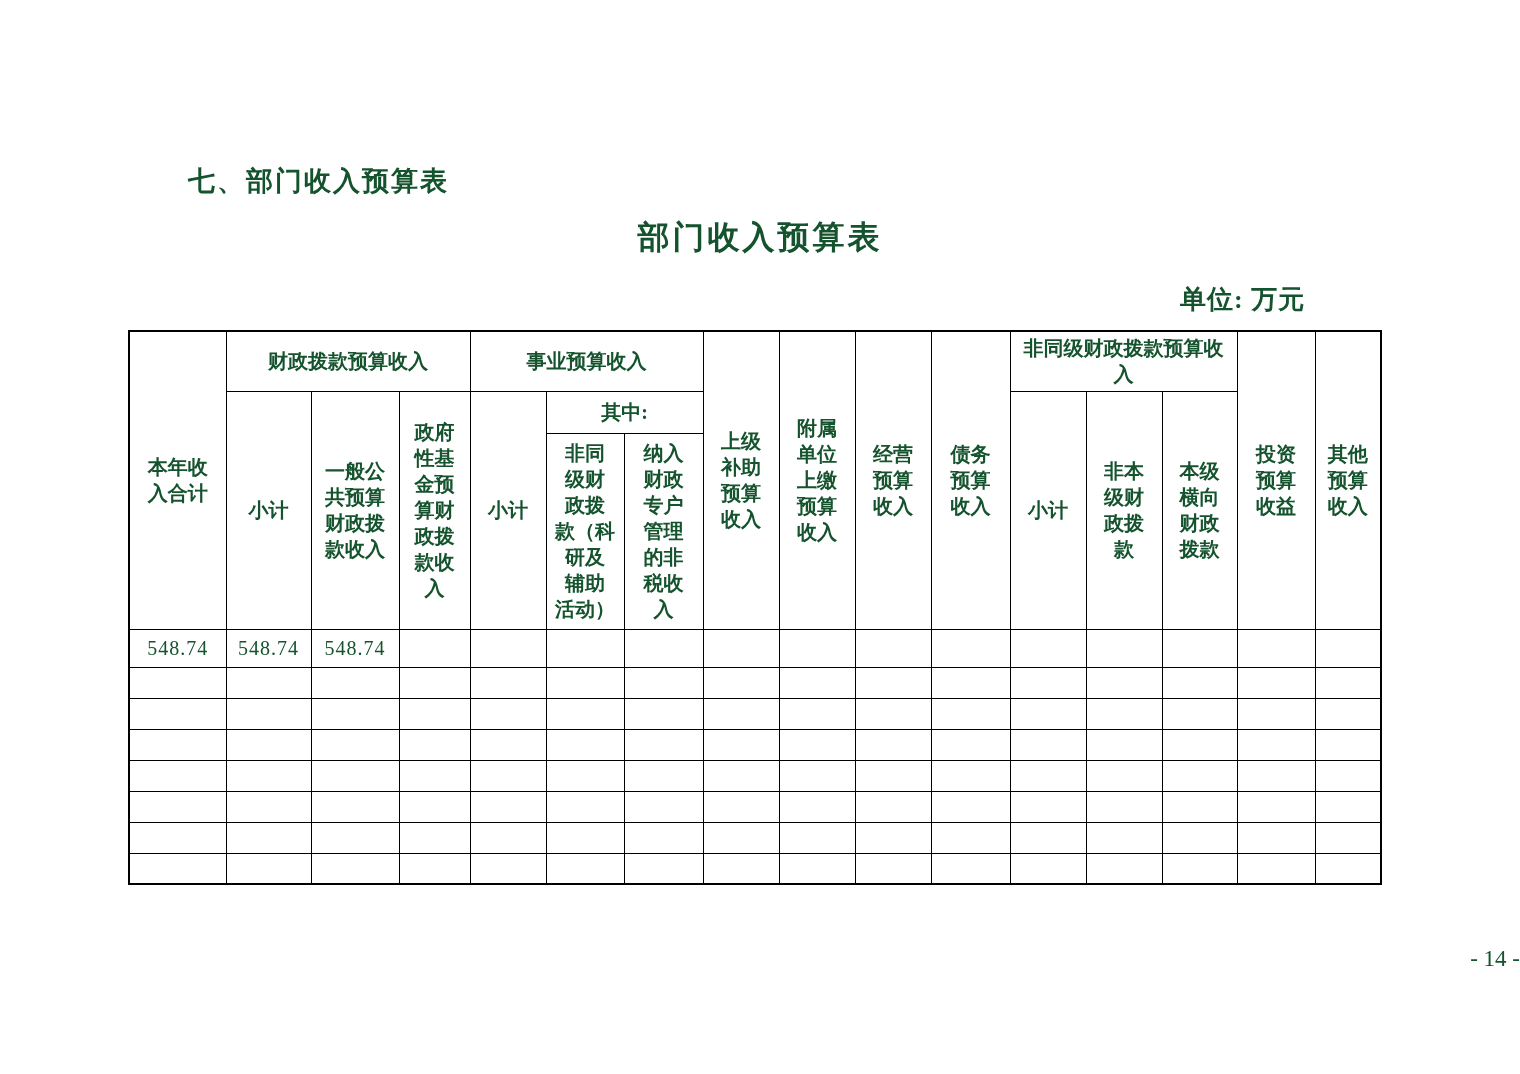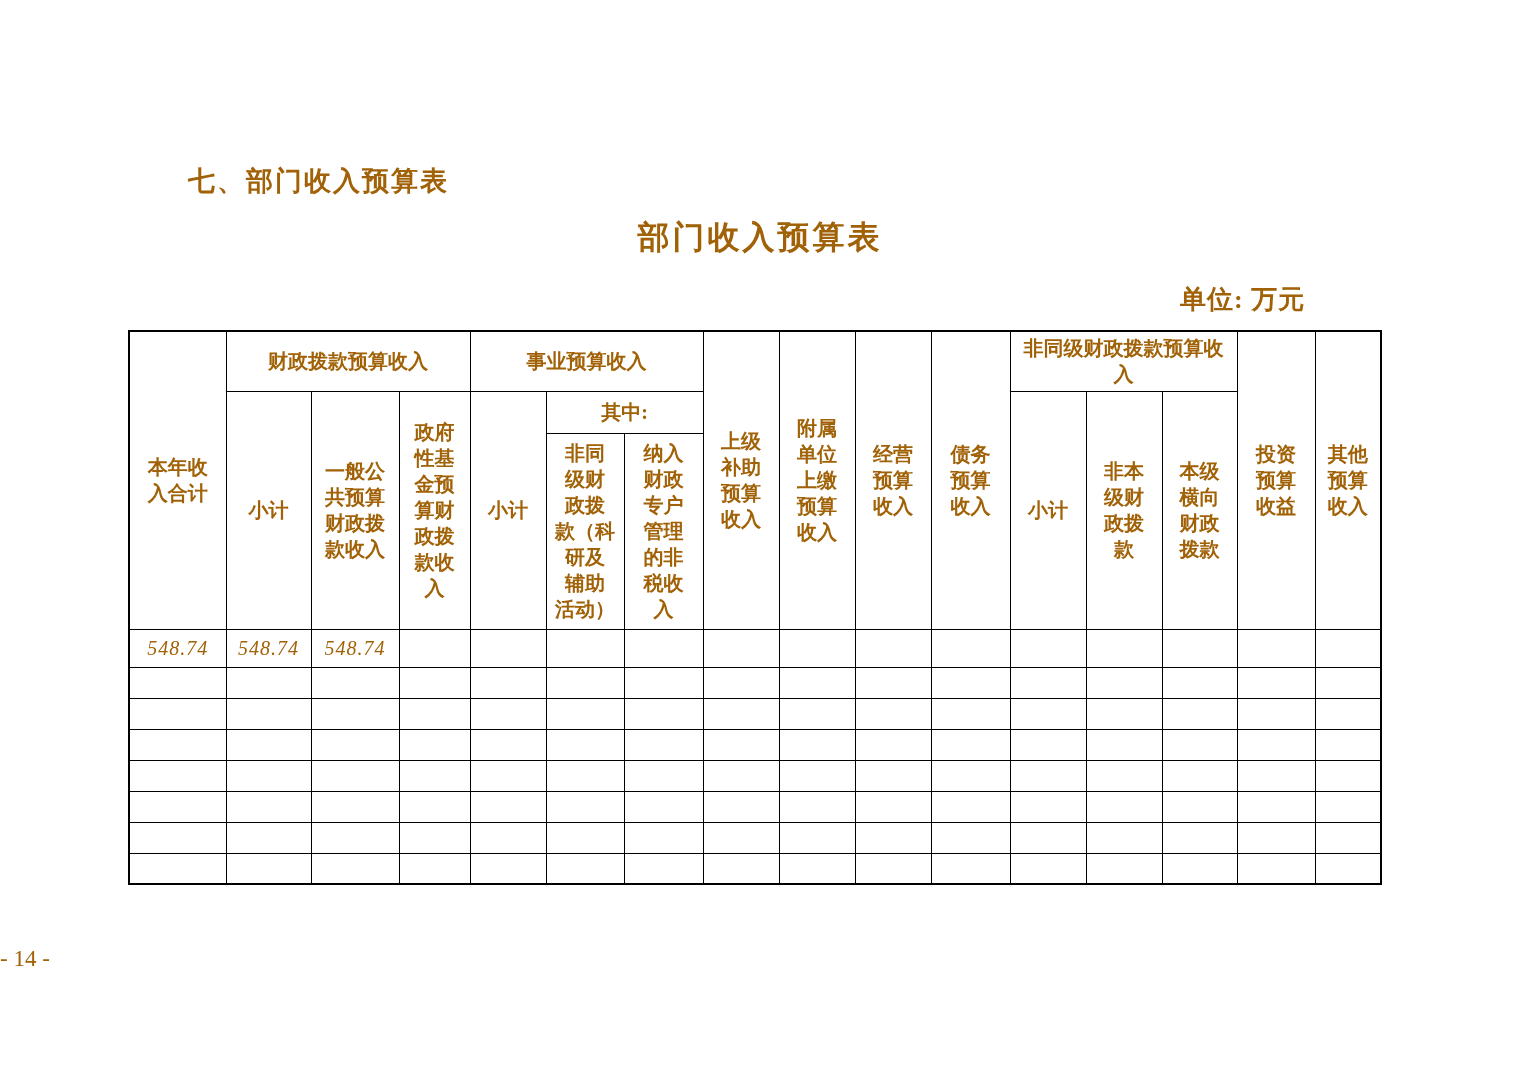--- a/index.html
+++ b/index.html
@@ -1,21 +1,21 @@
 <!DOCTYPE html>
 <html><head>
 <meta charset="utf-8">
 <style>
   html, body { margin: 0; padding: 0; background: #ffffff; }
   .page {
     position: relative;
     width: 1520px;
     height: 1074px;
     background: #ffffff;
-    color: #a16207;
+    color: #14532d;
     font-family: "Liberation Serif", serif;
     overflow: hidden;
   }
   .section-heading {
     position: absolute;
     left: 188px;
     top: 163px;
     font-size: 27px;
     font-weight: bold;
     font-family: "Liberation Sans", sans-serif;
@@ -71,28 +71,28 @@
   tr.h-c { height: 196px; }
   td.among-cell {
     text-align: left;
     padding-left: 7px;
   }
   tbody td {
     font-size: 20px;
     font-family: "Liberation Serif", serif;
     letter-spacing: 1px;
   }
-  tr.data-first { height: 38px; font-style: italic; }
+  tr.data-first { height: 38px; }
   tr.data-rest  { height: 31px; }
   .page-number {
     position: absolute;
     left: 0;
     top: 946px;
     width: 100%;
-    text-align: left;
+    text-align: right;
     font-size: 23px;
     font-family: "Liberation Serif", serif;
   }
 </style>
 </head>
 <body>
 
 <div class="page">
 
   <div class="section-heading">七、部门收入预算表</div>

